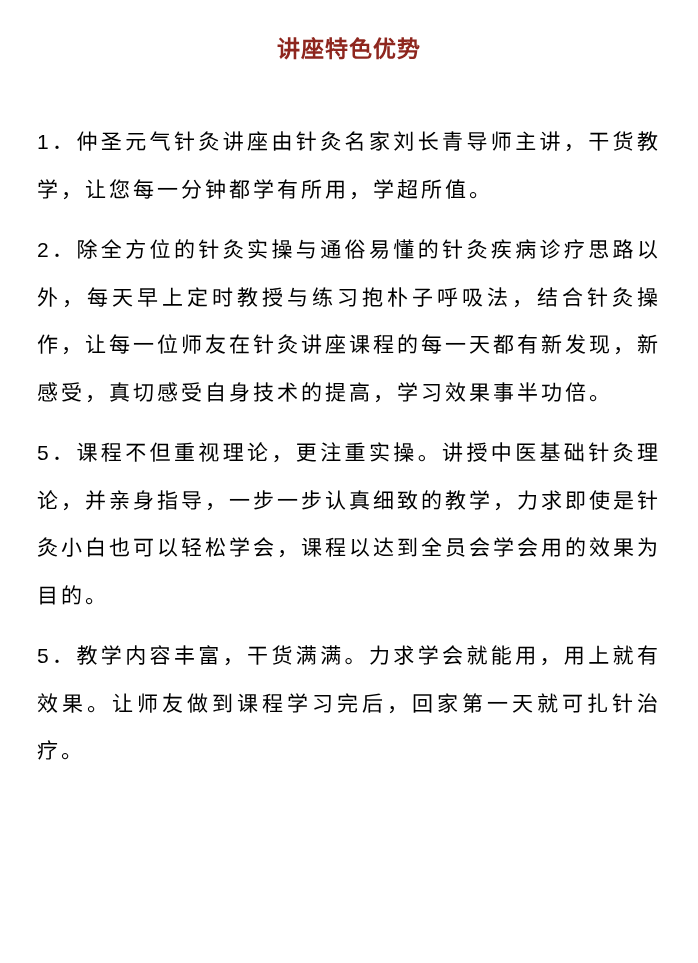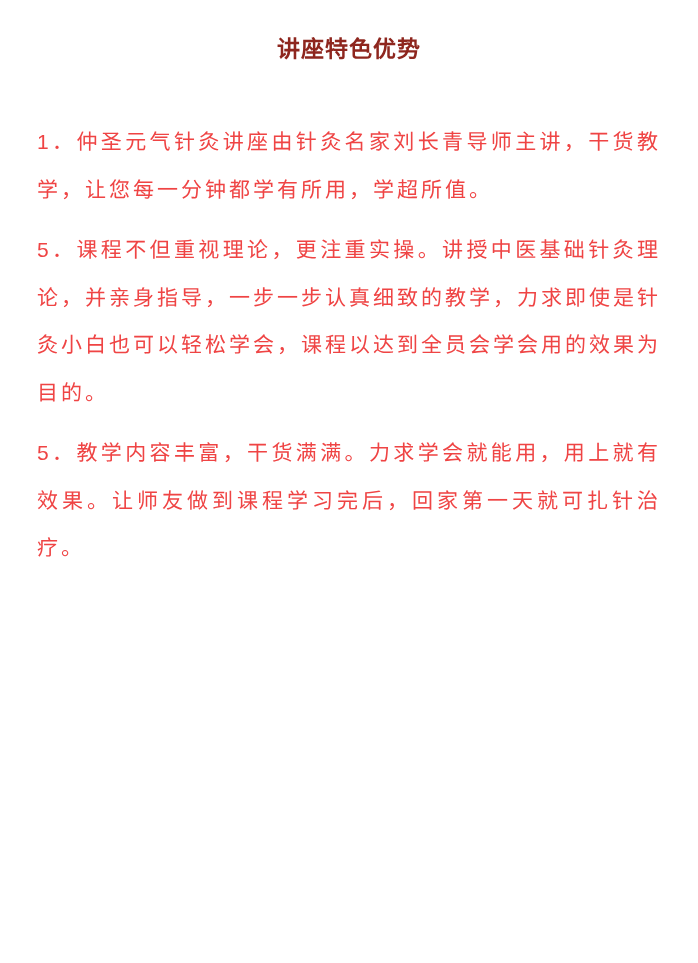--- a/index.html
+++ b/index.html
@@ -37,36 +37,37 @@
     letter-spacing: 1px;
   }
   .article-body {
     margin: 57px 37px 0 37px;
   }
   .article-body p {
     margin: 0 0 13px 0;
     font-size: 21px;
     line-height: 47.5px;
     font-weight: 300;
-    color: #ef4444;
+    color: #000000;
     letter-spacing: 3px;
     text-align: justify;
     text-justify: inter-character;
     word-break: break-all;
   }
   .article-body p:last-child {
     margin-bottom: 0;
   }
 </style>
 </head>
 <body>
 
 <main class="article">
   <header class="article-header">
     <h1 class="section-title">讲座特色优势</h1>
   </header>
 
   <section class="article-body">
     <p>1．仲圣元气针灸讲座由针灸名家刘长青导师主讲，干货教学，让您每一分钟都学有所用，学超所值。</p>
+    <p>2．除全方位的针灸实操与通俗易懂的针灸疾病诊疗思路以外，每天早上定时教授与练习抱朴子呼吸法，结合针灸操作，让每一位师友在针灸讲座课程的每一天都有新发现，新感受，真切感受自身技术的提高，学习效果事半功倍。</p>
     <p>5．课程不但重视理论，更注重实操。讲授中医基础针灸理论，并亲身指导，一步一步认真细致的教学，力求即使是针灸小白也可以轻松学会，课程以达到全员会学会用的效果为目的。</p>
     <p>5．教学内容丰富，干货满满。力求学会就能用，用上就有效果。让师友做到课程学习完后，回家第一天就可扎针治疗。</p>
   </section>
 </main>
 
 </body></html>

